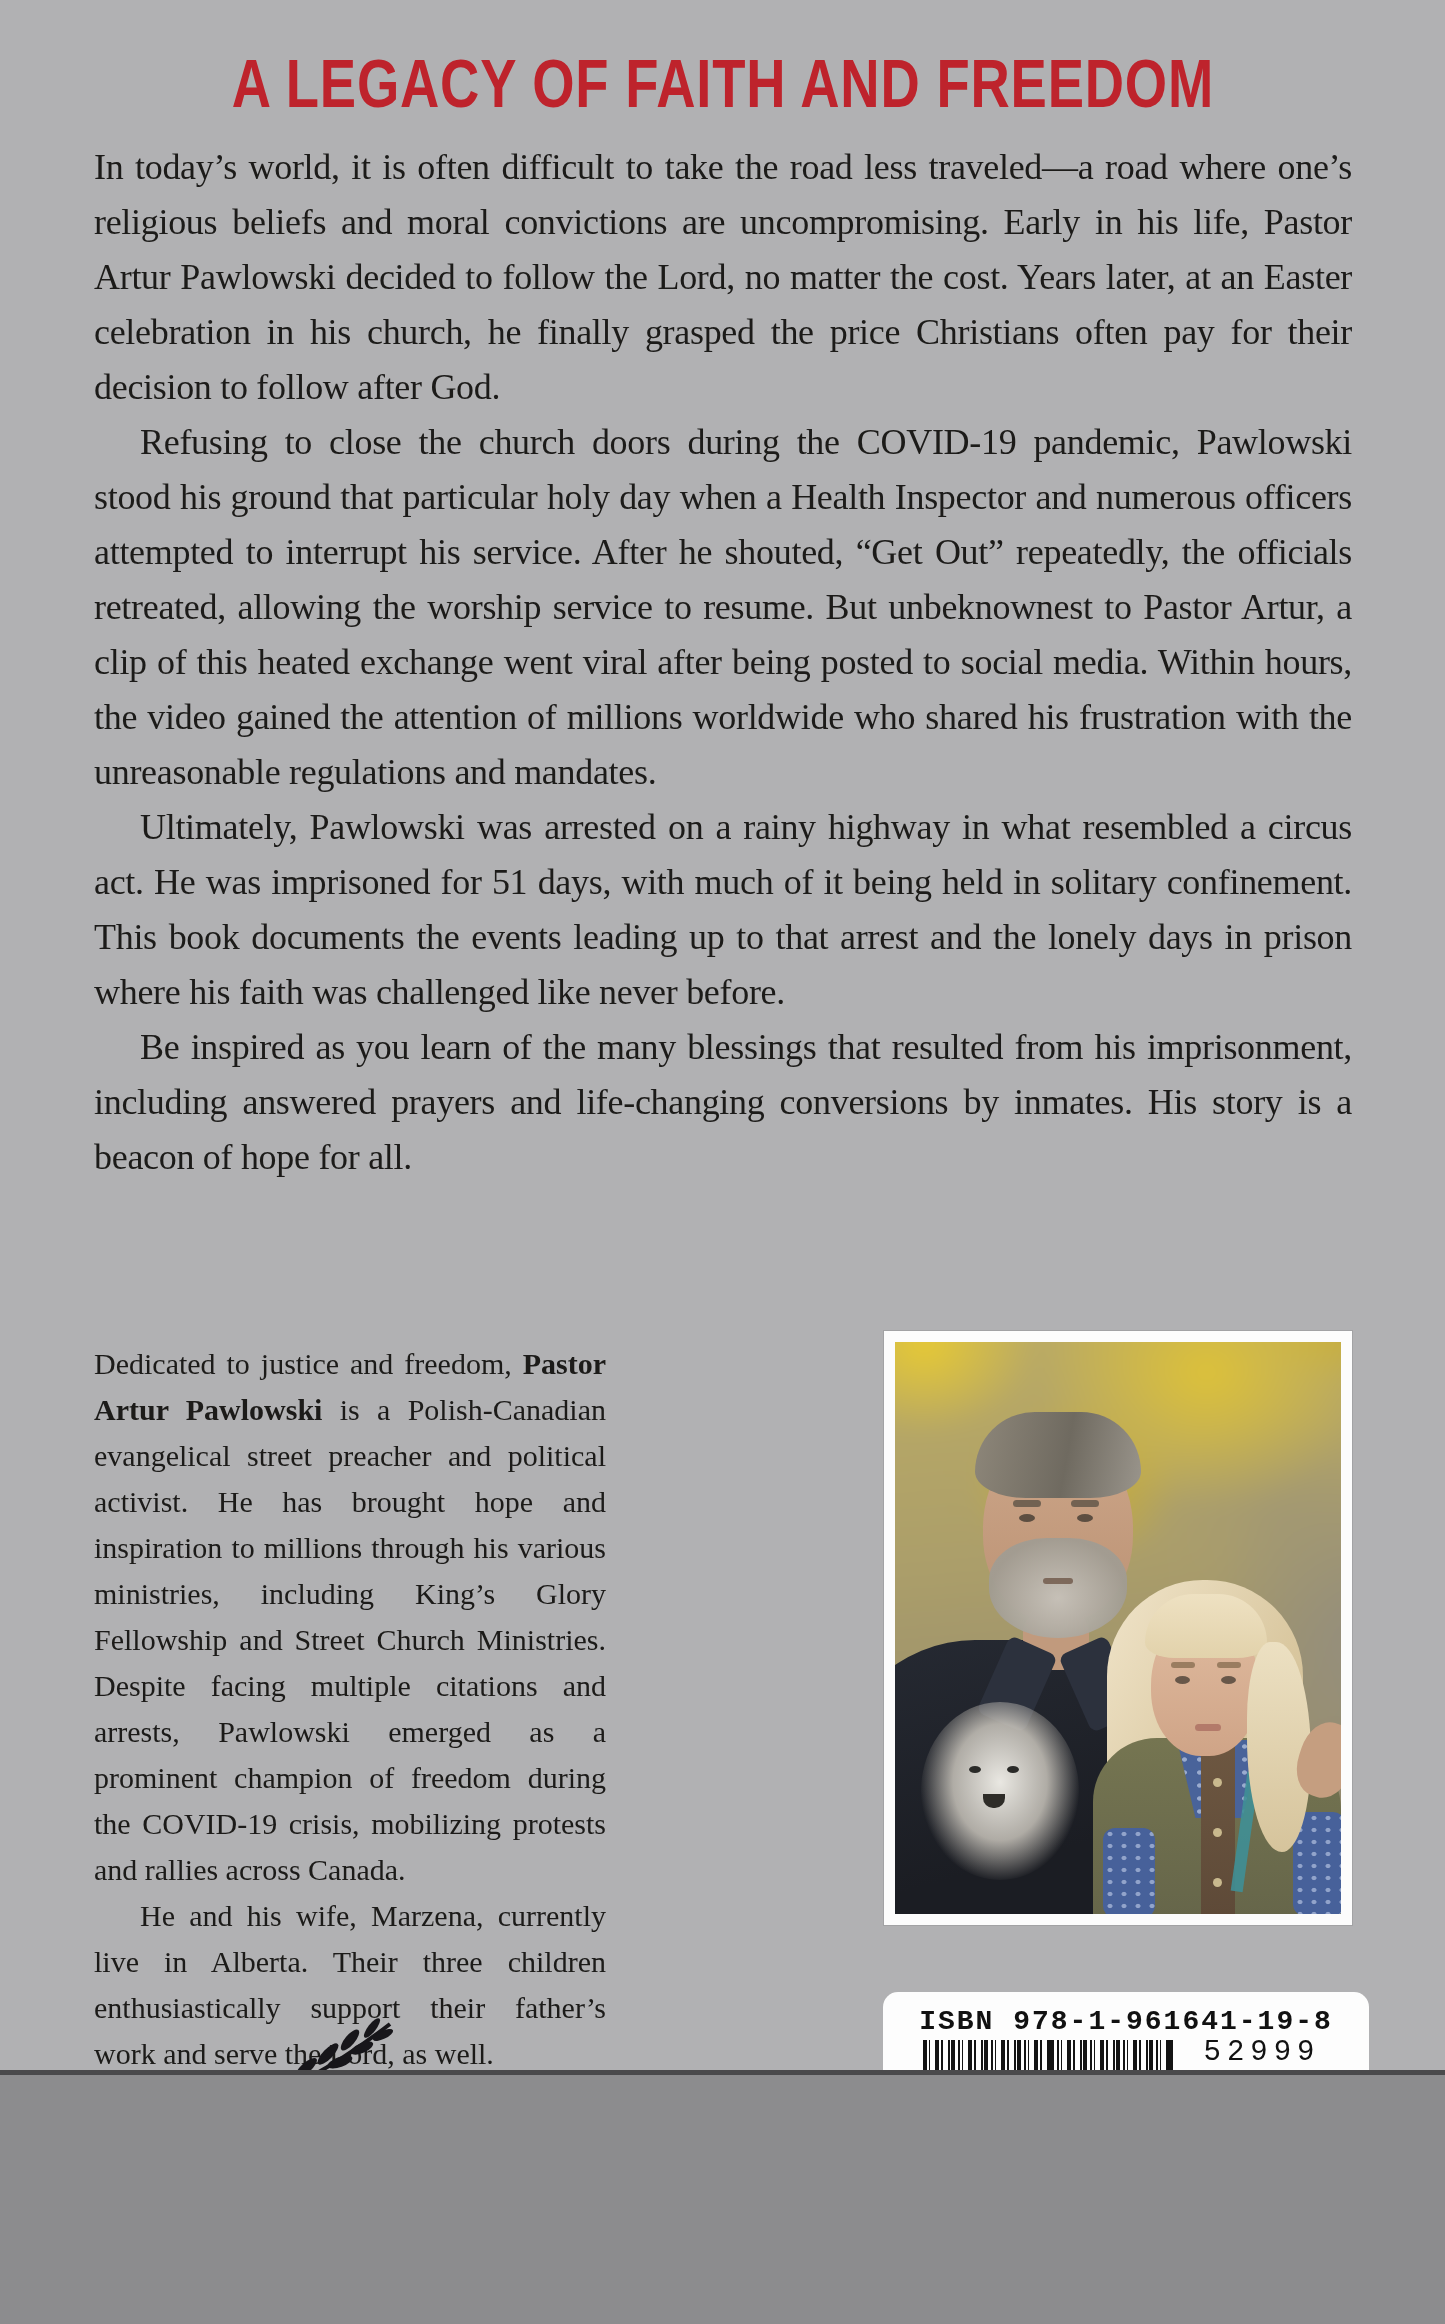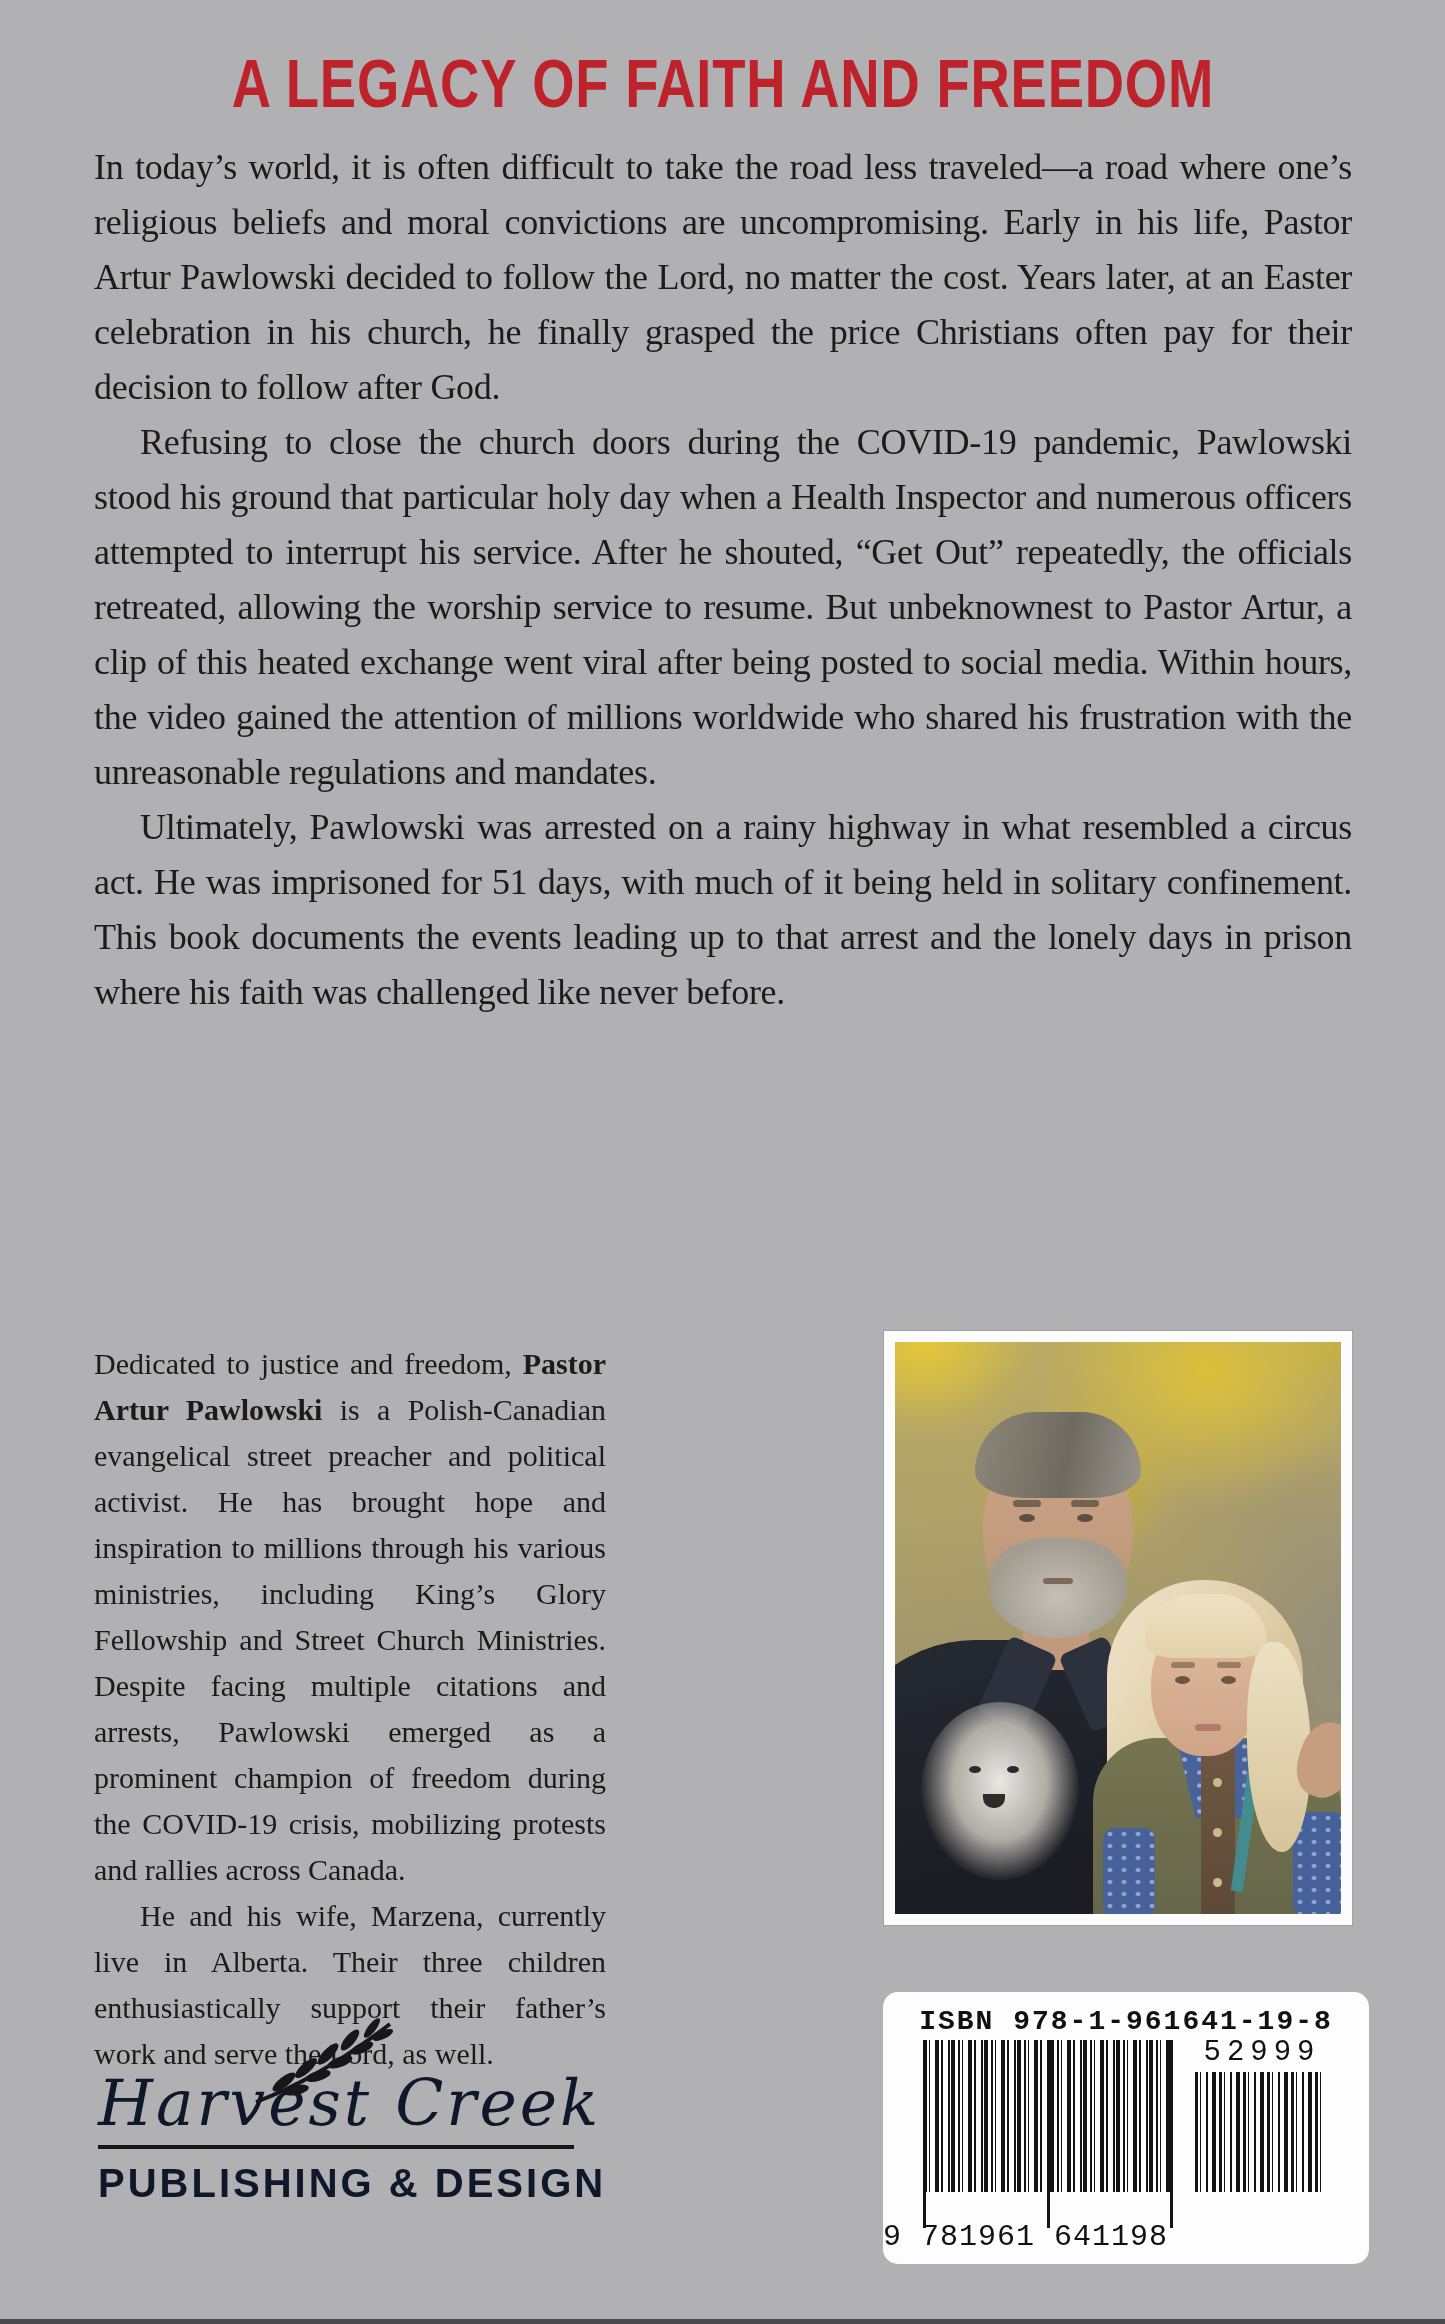--- a/index.html
+++ b/index.html
@@ -1,17 +1,17 @@
 <!DOCTYPE html>
 <html><head>
 <meta charset="utf-8">
 <style>
   html,body{margin:0;padding:0;background:#8c8c8e;}
   .page{
-    position:relative;width:1445px;height:2324px;margin:0 auto;
+    position:relative;width:1445px;height:2075px;margin:0 auto;
     background:#b1b1b3;overflow:hidden;
     font-family:"Liberation Serif", serif;color:#1c1b19;
   }
   
   .title{
     position:absolute;top:44px;left:0;width:100%;margin:0;
     text-align:center;
   }
   .title-inner{
     display:inline-block;transform:scaleX(0.80);transform-origin:50% 50%;
@@ -143,20 +143,21 @@
 <body>
 
 <div class="page">
 
   <h1 class="title"><span class="title-inner">A LEGACY OF FAITH AND FREEDOM</span></h1>
 
   <section class="synopsis">
     <p>In today’s world, it is often difficult to take the road less traveled—a road where one’s religious beliefs and moral convictions are uncompromising. Early in his life, Pastor Artur Pawlowski decided to follow the Lord, no matter the cost. Years later, at an Easter celebration in his church, he finally grasped the price Christians often pay for their decision to follow after God.</p>
     <p class="indent">Refusing to close the church doors during the COVID-19 pandemic, Pawlowski stood his ground that particular holy day when a Health Inspector and numerous officers attempted to interrupt his service. After he shouted, “Get Out” repeatedly, the officials retreated, allowing the worship service to resume. But unbeknownest to Pastor Artur, a clip of this heated exchange went viral after being posted to social media. Within hours, the video gained the attention of millions worldwide who shared his frustration with the unreasonable regulations and mandates.</p>
     <p class="indent">Ultimately, Pawlowski was arrested on a rainy highway in what resembled a circus act. He was imprisoned for 51 days, with much of it being held in solitary confinement. This book documents the events leading up to that arrest and the lonely days in prison where his faith was challenged like never before.</p>
+    <p class="indent">Be inspired as you learn of the many blessings that resulted from his imprisonment, including answered prayers and life-changing conversions by inmates. His story is a beacon of hope for all.</p>
   </section>
 
   <section class="bio">
     <p><span>Dedicated to justice and freedom, </span><strong>Pastor Artur Pawlowski</strong><span> is a Polish-Canadian evangelical street preacher and political activist. He has brought hope and inspiration to millions through his various ministries, including King’s Glory Fellowship and Street Church Ministries. Despite facing multiple citations and arrests, Pawlowski emerged as a prominent champion of freedom during the COVID-19 crisis, mobilizing protests and rallies across Canada.</span></p>
     <p class="indent">He and his wife, Marzena, currently live in Alberta. Their three children enthusiastically support their father’s work and serve the Lord, as well.</p>
   </section>
 
   <div class="photo">
     <div class="photo-img">
       <div class="ph ph-bg"></div>

